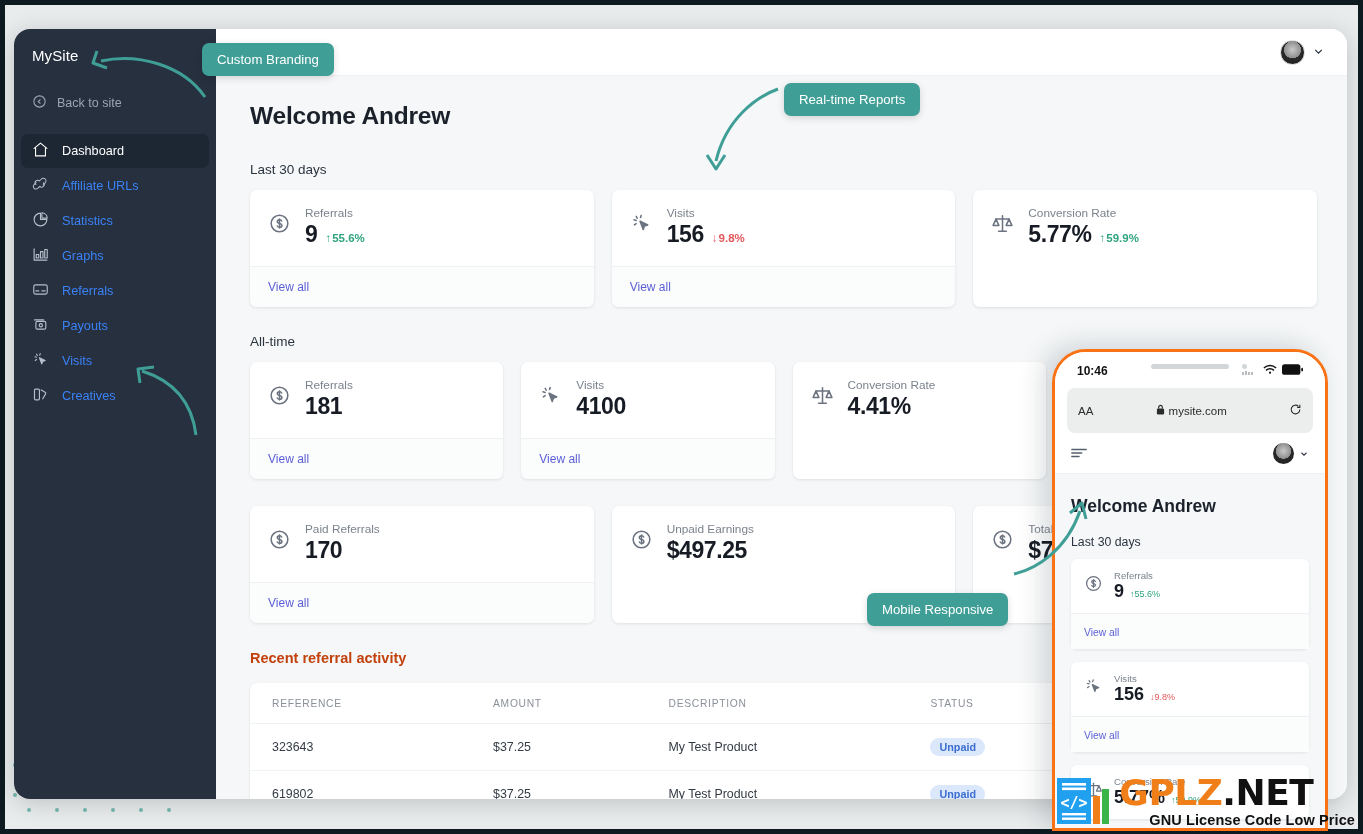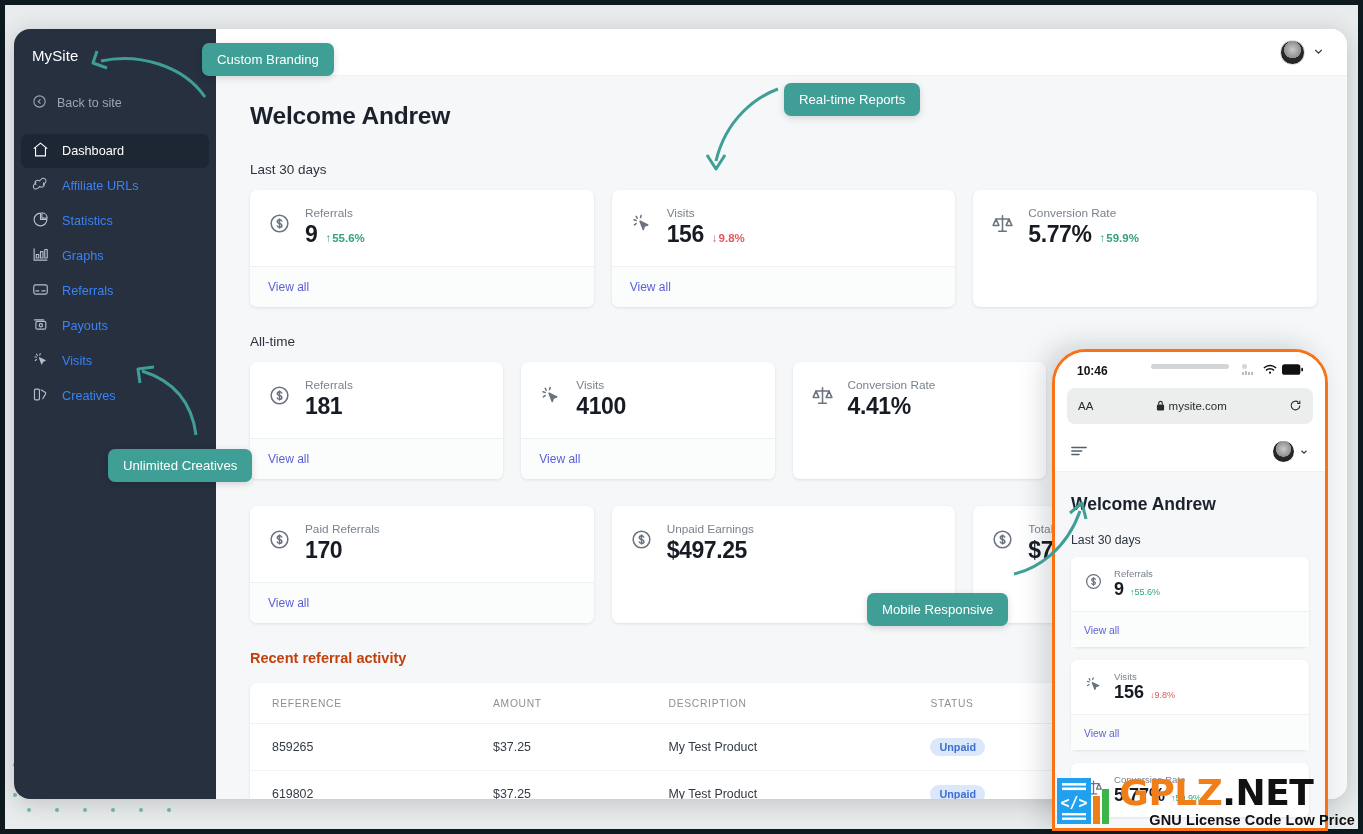--- a/index.html
+++ b/index.html
@@ -158,21 +158,21 @@
     background: #fff;
   }
   .ph-notch {
     position: absolute; left: 50%; transform: translateX(-50%); top: 12px;
     width: 78px; height: 5px; background: #d3d6d8; border-radius: 3px;
   }
   .ph-notch-dot { position: absolute; left: 50%; margin-left: 52px; top: 12px;
     width: 5px; height: 5px; border-radius: 50%; background: #d3d6d8; }
   .ph-right { margin-left: auto; display: flex; align-items: center; gap: 5px; }
   .ph-url {
-    margin: 3px 12px 8px 12px; height: 36px; border-radius: 8px; background: #eceded;
+    margin: 3px 12px 1px 12px; height: 45px; border-radius: 8px; background: #eceded;
     display: flex; align-items: center; padding: 0 11px; font-size: 11.5px; color: #2b2b2b;
   }
   .ph-url .mid { flex: 1; text-align: center; display: flex; align-items: center; justify-content: center; gap: 4px; }
   .ph-nav {
     height: 40px; display: flex; align-items: center; justify-content: space-between;
     padding: 0 16px; border-bottom: 1px solid #eef0f1; background: #fff;
   }
   .ph-ava { width: 21px; height: 21px; border-radius: 50%;
     background: radial-gradient(circle at 50% 38%, #c9c9c9 0%, #8f8f8f 46%, #2a2a2a 47%, #1c1c1c 100%); }
   .ph-body { background: #f5f7f8; padding: 14px 16px 0 16px; height: 100%; }
@@ -512,21 +512,21 @@
               <tr id="thead-row">
                 <th>REFERENCE</th>
                 <th>AMOUNT</th>
                 <th>DESCRIPTION</th>
                 <th>STATUS</th>
                 <th>DATE</th>
               </tr>
             </thead>
           <tbody id="tbody">
               <tr>
-                <td>859265</td>
+                <td>323643</td>
                 <td>$37.25</td>
                 <td>My Test Product</td>
                 <td><span class="badge">Unpaid</span></td>
                 <td>April 16, 202</td>
               </tr>
               <tr>
                 <td>619802</td>
                 <td>$37.25</td>
                 <td>My Test Product</td>
                 <td><span class="badge">Unpaid</span></td>
@@ -551,21 +551,20 @@
     <path d="M122 50 C 100 18, 55 6, 18 14" stroke="#3f9e96" stroke-width="3" fill="none"></path>
     <path d="M14 4 L10 16 L24 21" stroke="#3f9e96" stroke-width="3" fill="none" stroke-linejoin="round"></path>
   </svg>
   <svg class="arrow" style="left:125px;top:352px;" width="80" height="85">
     <path d="M66 78 C 62 46, 44 24, 12 14" stroke="#3f9e96" stroke-width="3" fill="none"></path>
     <path d="M10 26 L8 12 L24 10" stroke="#3f9e96" stroke-width="3" fill="none" stroke-linejoin="round"></path>
   </svg>
 
   <div class="callout" id="co-brand">Custom Branding</div>
   <div class="callout" id="co-reports">Real-time Reports</div>
-  <div class="callout" id="co-creatives">Unlimited Creatives</div>
   <div class="callout" id="co-mobile">Mobile Responsive</div>
 
   <div class="phone">
     <div class="ph-status">
       <span>10:46</span>
       <div class="ph-notch"></div>
       <div class="ph-notch-dot"></div>
       <span class="ph-right">
         <span>
           <svg width="16" height="9" viewBox="0 0 16 9">

